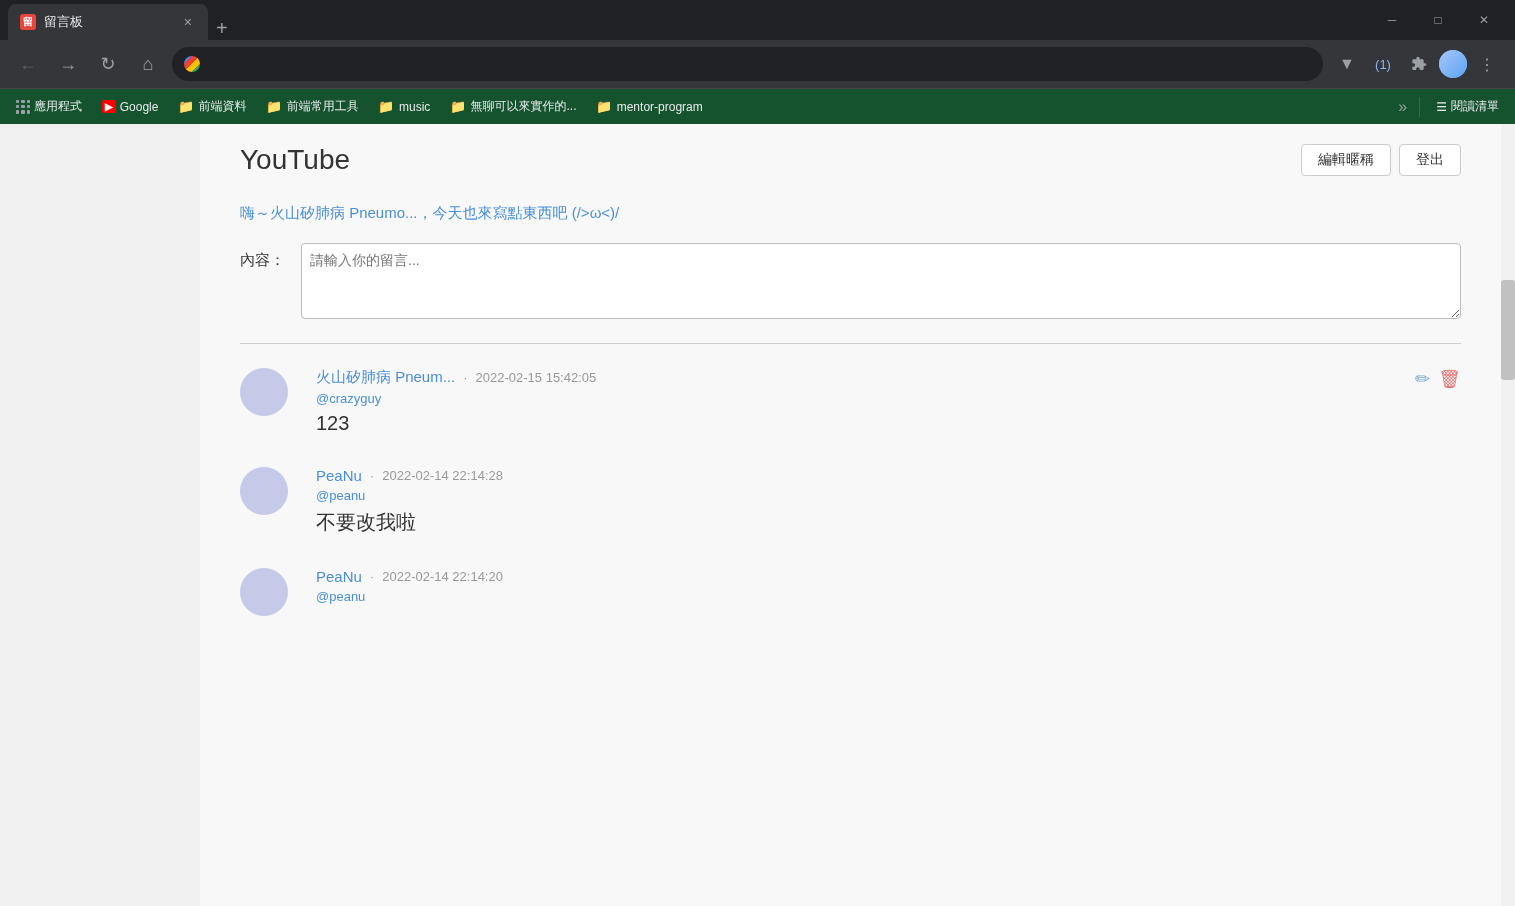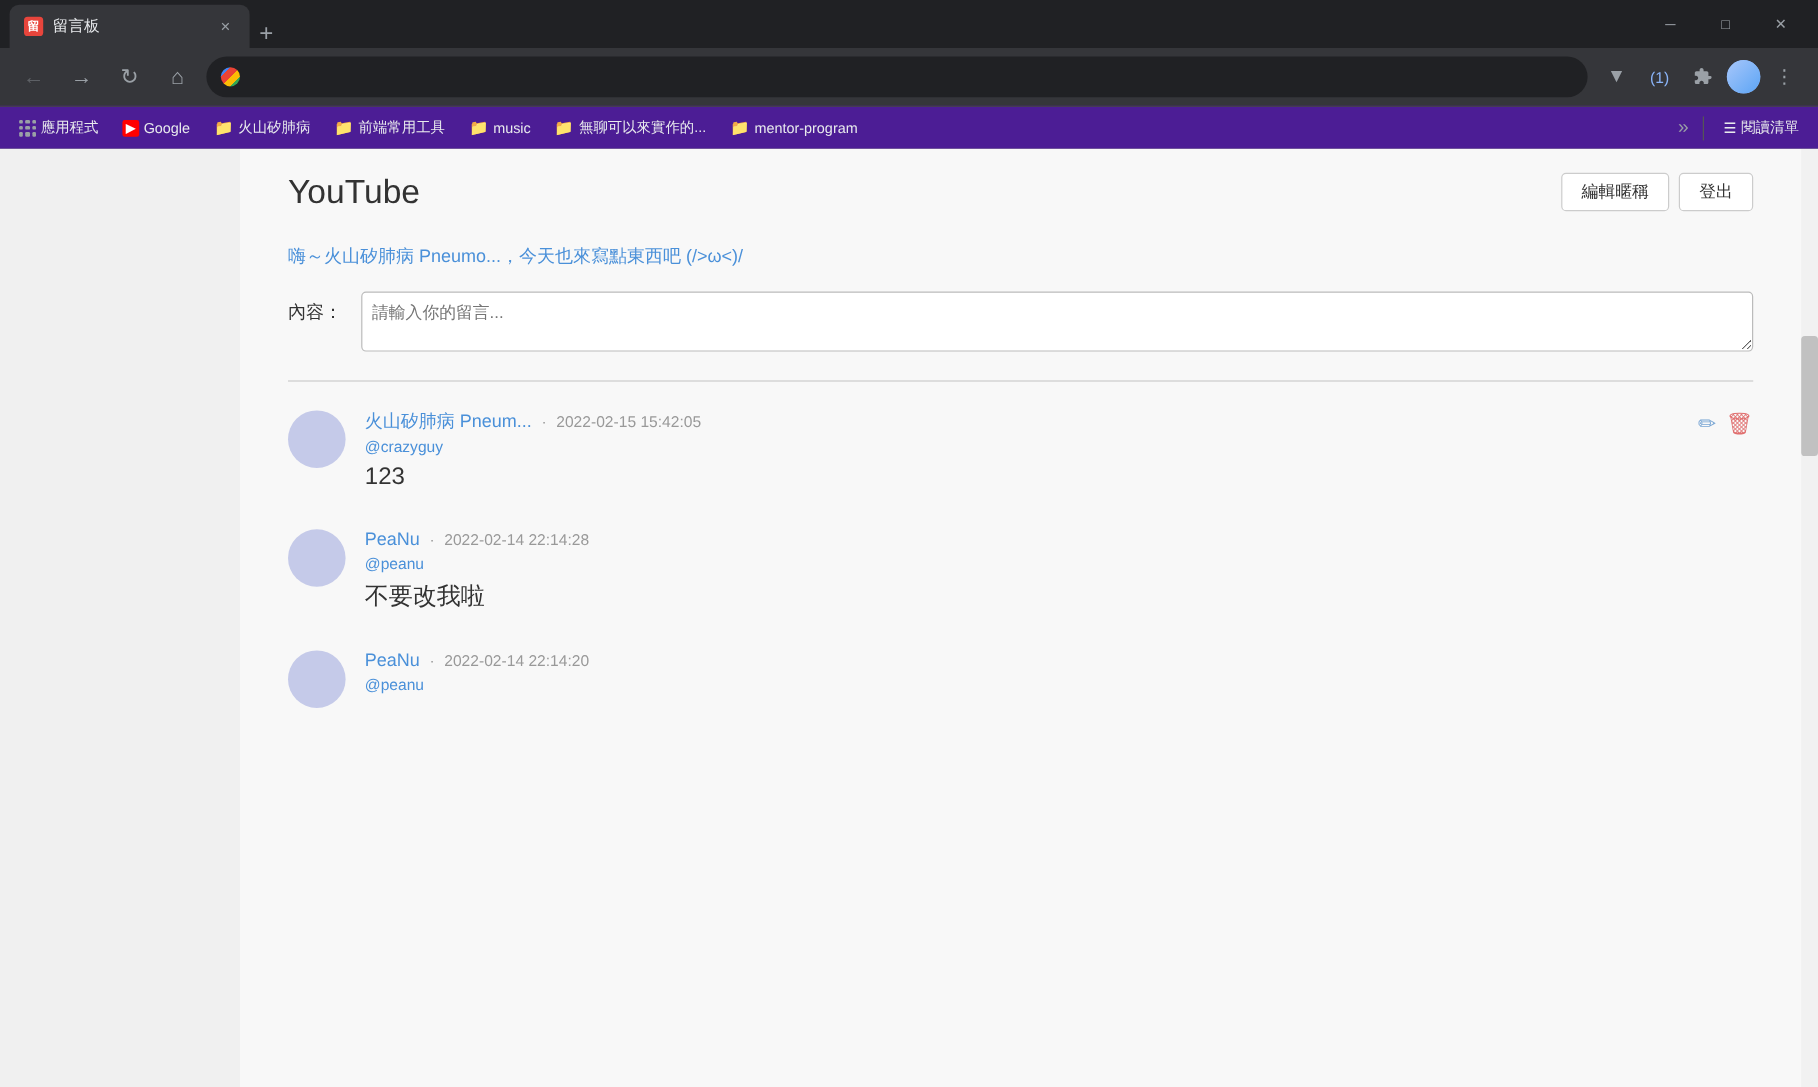--- a/index.html
+++ b/index.html
@@ -76,21 +76,21 @@
     }
     .address-text { color: #e8eaed; font-size: 14px; flex: 1; }
     .nav-right { display: flex; align-items: center; gap: 4px; }
     .nav-icon-btn { color: #9aa0a6; font-size: 16px; cursor: pointer; padding: 4px 6px; border-radius: 50%; width: 32px; height: 32px; display: flex; align-items: center; justify-content: center; }
     .profile-icon { width: 28px; height: 28px; border-radius: 50%; background: #8ab4f8; display: flex; align-items: center; justify-content: center; overflow: hidden; }
     .profile-img { width: 28px; height: 28px; background: linear-gradient(135deg, #a8c7fa, #5ba4f5); border-radius: 50%; }
 
     
     .bookmarks-bar {
       height: 36px;
-      background: #4c1d95;
+      background: #14532d;
       display: flex;
       align-items: center;
       padding: 0 8px;
       gap: 4px;
       border-top: 1px solid #444;
       justify-content: space-between;
     }
     .bookmark-item {
       display: flex;
       align-items: center;
@@ -171,21 +171,21 @@
       margin-bottom: 24px;
     }
     .form-label {
       font-size: 15px;
       color: #333;
       padding-top: 8px;
       white-space: nowrap;
     }
     .form-textarea {
       flex: 1;
-      height: 50px;
+      height: 76px;
       border: 1px solid #bbb;
       border-radius: 4px;
       padding: 8px;
       font-size: 14px;
       color: #999;
       resize: vertical;
       font-family: inherit;
       background: white;
     }
     .submit-row {
@@ -206,21 +206,21 @@
     
     .divider {
       height: 1px;
       background: #ccc;
       margin: 16px 0 24px 0;
     }
 
     
     .comment-item {
       display: flex;
-      gap: 16px;
+      gap: 28px;
       margin-bottom: 32px;
       position: relative;
     }
     .comment-avatar {
       width: 48px;
       height: 48px;
       border-radius: 50%;
       background: #c5cae9;
       flex-shrink: 0;
     }
@@ -346,21 +346,21 @@
         <span style="background:#9aa0a6; border-radius:1px; display:block;"></span>
       </div>
       <span>應用程式</span>
     </div>
     <div class="bookmark-item">
       <span class="bm-youtube">▶</span>
       <span>Google</span>
     </div>
     <div class="bookmark-item">
       <span class="bm-folder">📁</span>
-      <span>火山矽肺病</span>
+      <span>前端資料</span>
     </div>
     <div class="bookmark-item">
       <span class="bm-folder">📁</span>
       <span>前端常用工具</span>
     </div>
     <div class="bookmark-item">
       <span class="bm-folder">📁</span>
       <span>music</span>
     </div>
     <div class="bookmark-item">

